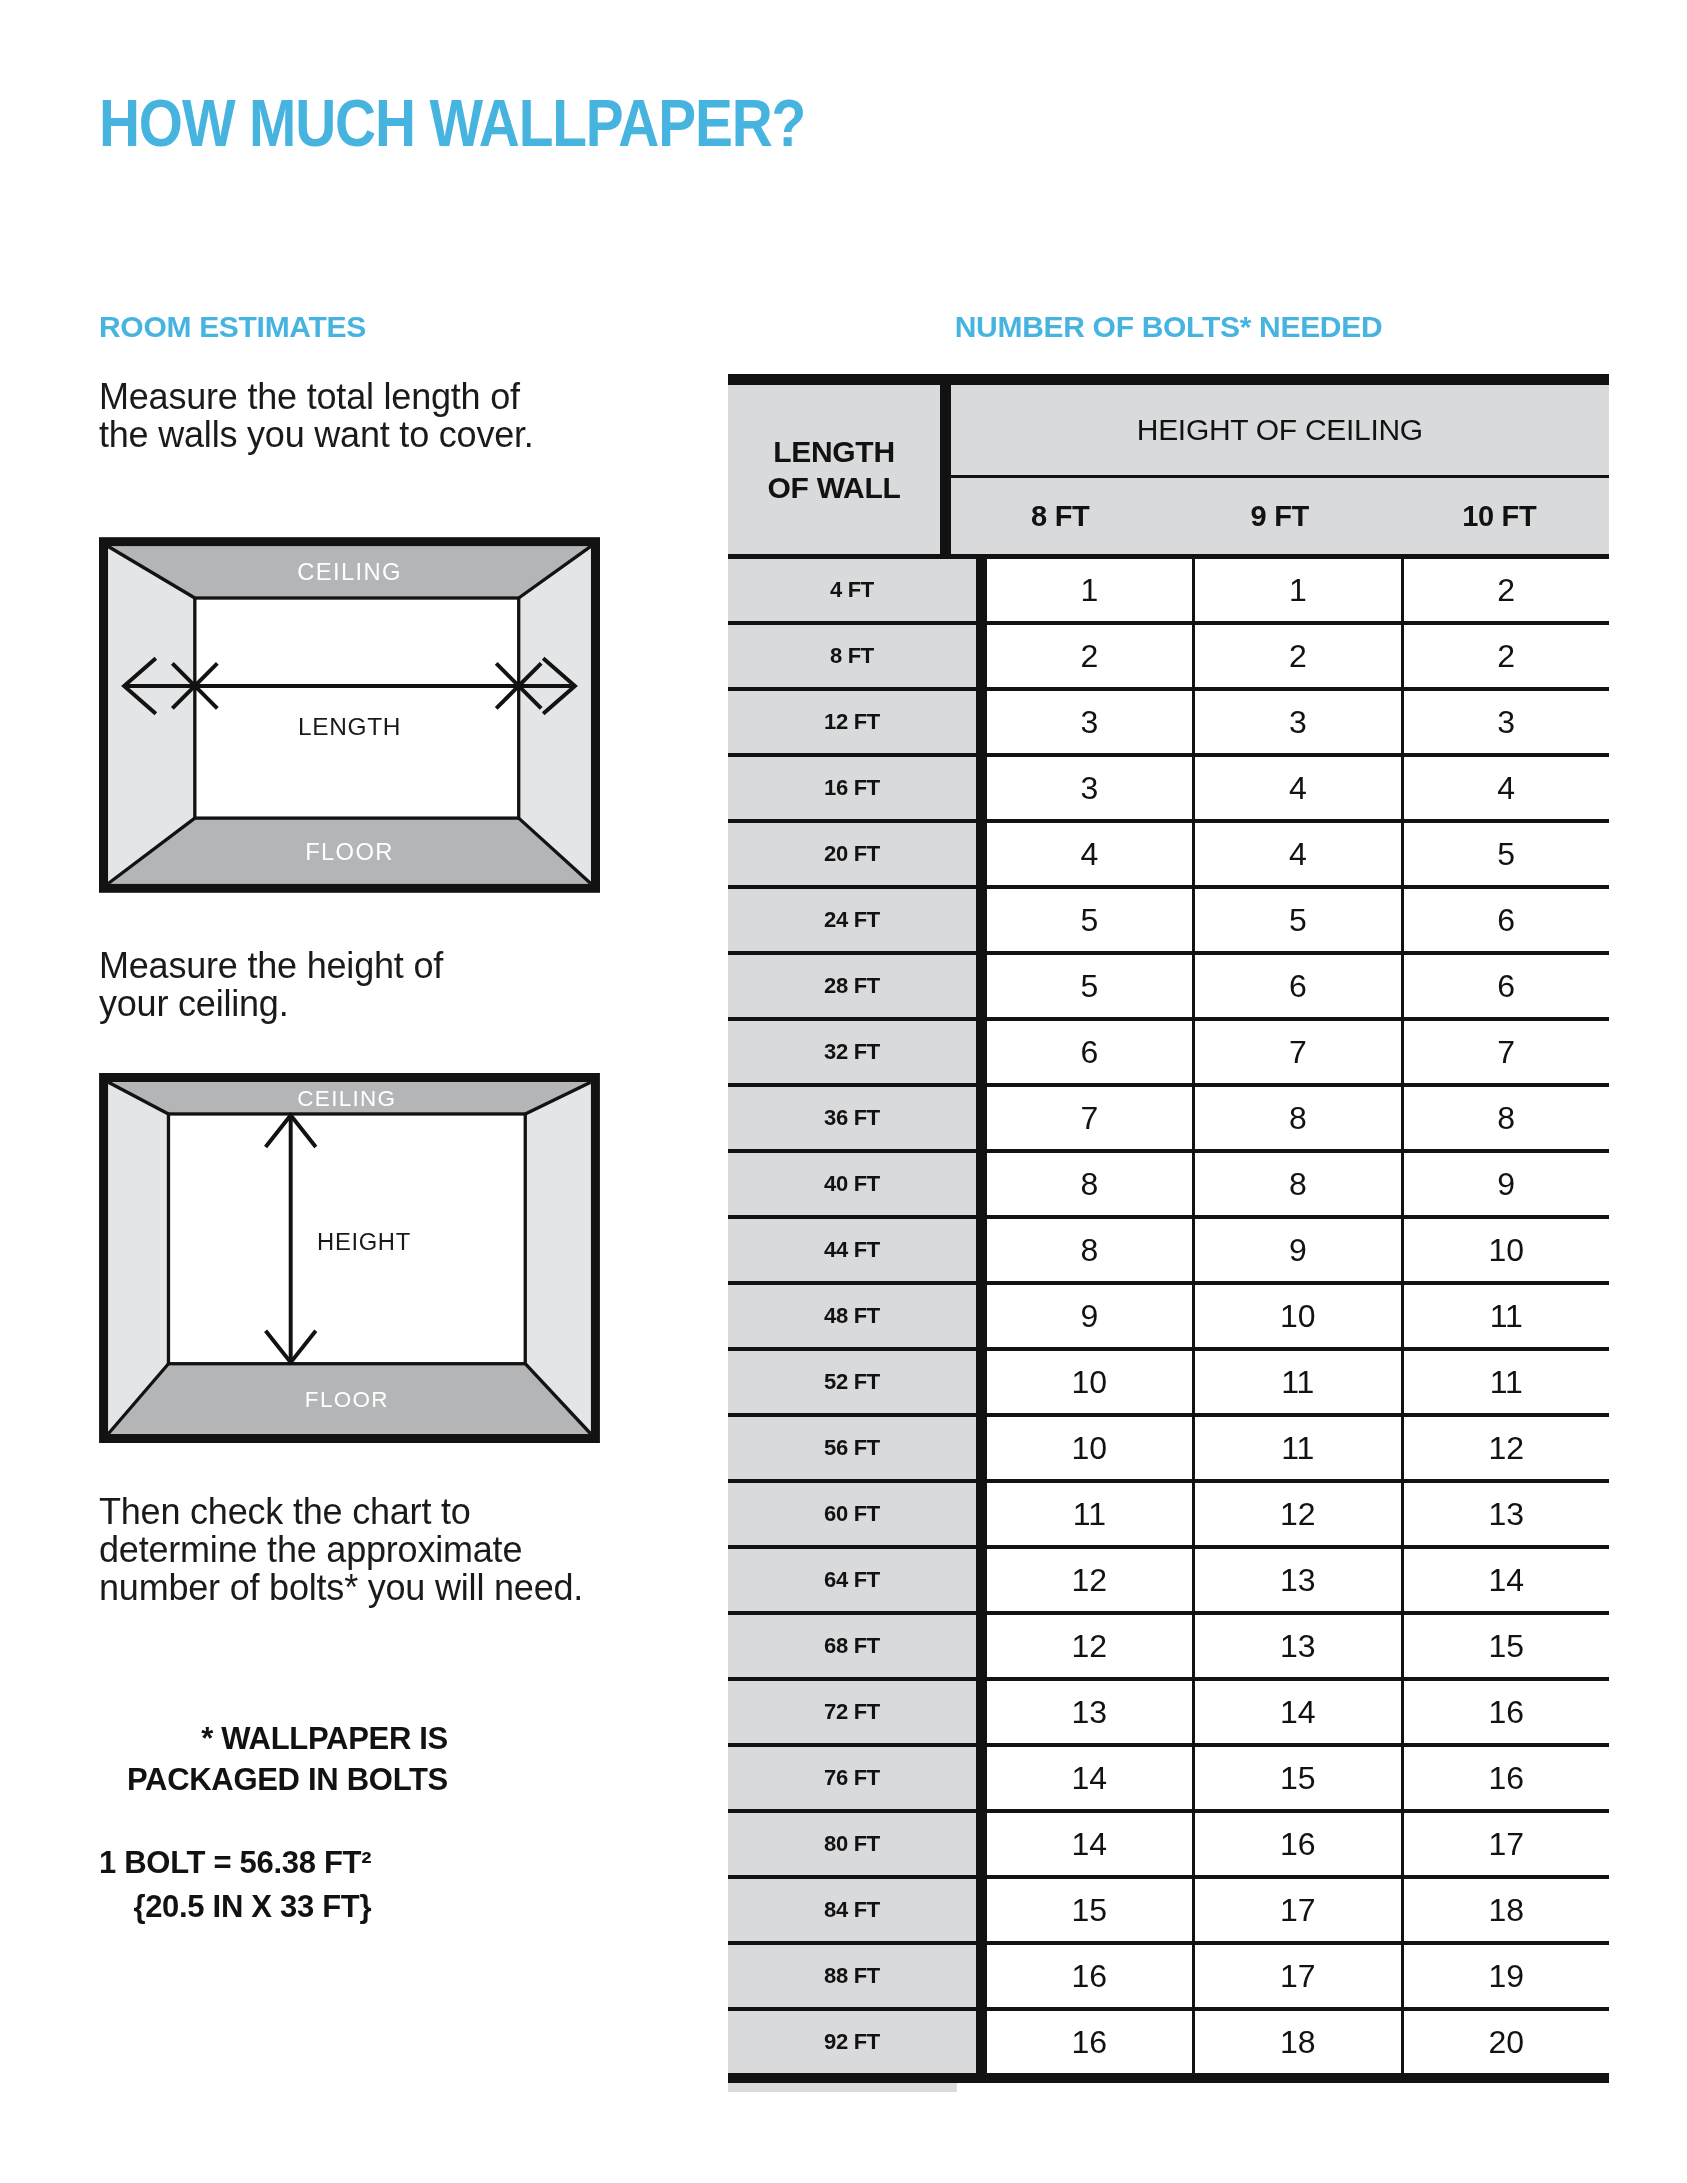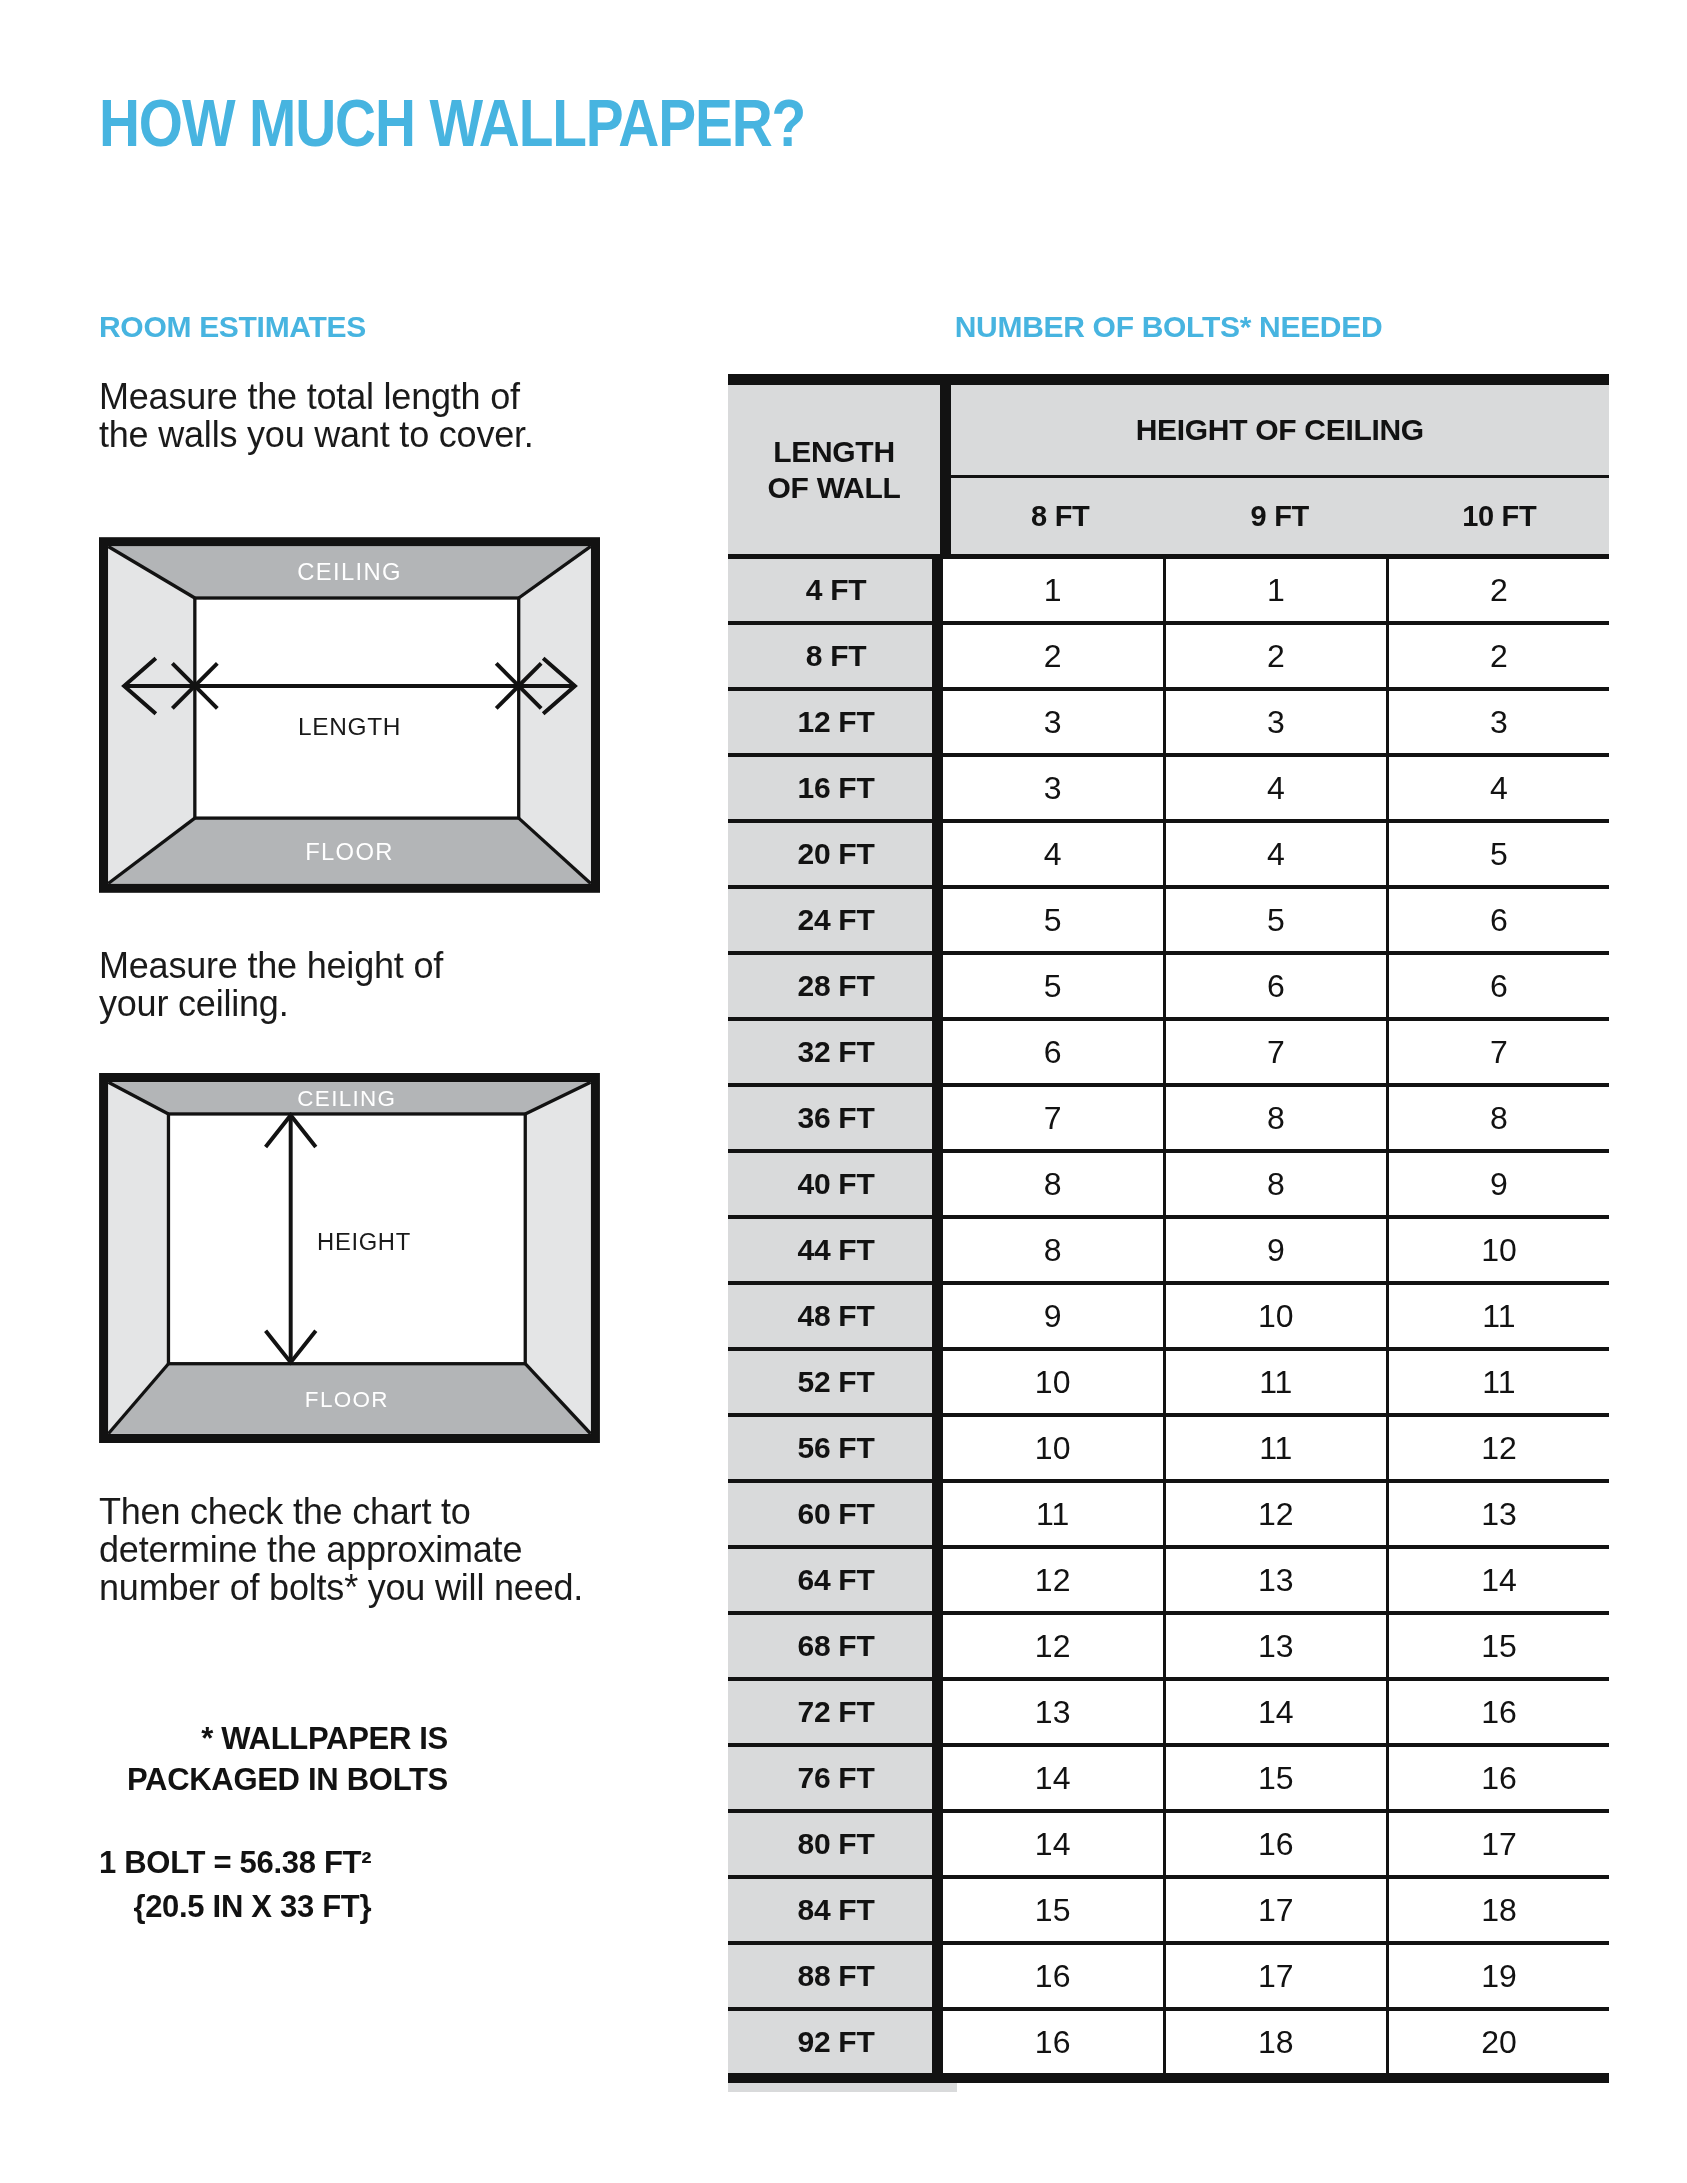--- a/index.html
+++ b/index.html
@@ -69,35 +69,35 @@
     display:flex;align-items:center;justify-content:center;text-align:center;
     font-size:30px;font-weight:bold;line-height:36px;white-space:pre-line;
     letter-spacing:-0.3px;
   }
   .vdivider{width:10.6px;flex:none;background:var(--ink);}
   .th-right{flex:1;display:flex;flex-direction:column;}
   .th-group{
     height:93px;box-sizing:border-box;background:var(--tbl-gray);
     border-bottom:3.3px solid var(--ink);
     display:flex;align-items:center;justify-content:center;
-    font-size:30px;font-weight:bold;letter-spacing:-0.3px;
+    font-size:30px;font-weight:normal;letter-spacing:-0.3px;
   }
   .th-cols{flex:1;background:var(--tbl-gray);display:flex;}
   .th-col{
     flex:1;display:flex;align-items:center;justify-content:center;
     font-size:29px;font-weight:bold;letter-spacing:-0.3px;
   }
   .trow{
     display:flex;height:62px;border-bottom:4px solid var(--ink);
   }
   .trow:last-child{border-bottom:none;}
   .tlabel{
-    width:192px;flex:none;background:var(--tbl-gray);
+    width:248px;flex:none;background:var(--tbl-gray);
     display:flex;align-items:center;justify-content:center;
-    font-size:30px;font-weight:bold;letter-spacing:-0.3px;padding-left:12px;
+    font-size:22px;font-weight:bold;letter-spacing:-0.3px;
   }
   .tval{
     flex:1;background:#ffffff;
     display:flex;align-items:center;justify-content:center;
     font-size:32px;font-weight:normal;
   }
   .tval + .tval{border-left:3.3px solid var(--ink);}
   
   .svg-cf{fill:#ffffff;font-family:"Liberation Sans",sans-serif;letter-spacing:2px;}
   .svg-measure{fill:#1a1a1a;font-family:"Liberation Sans",sans-serif;letter-spacing:1px;}

